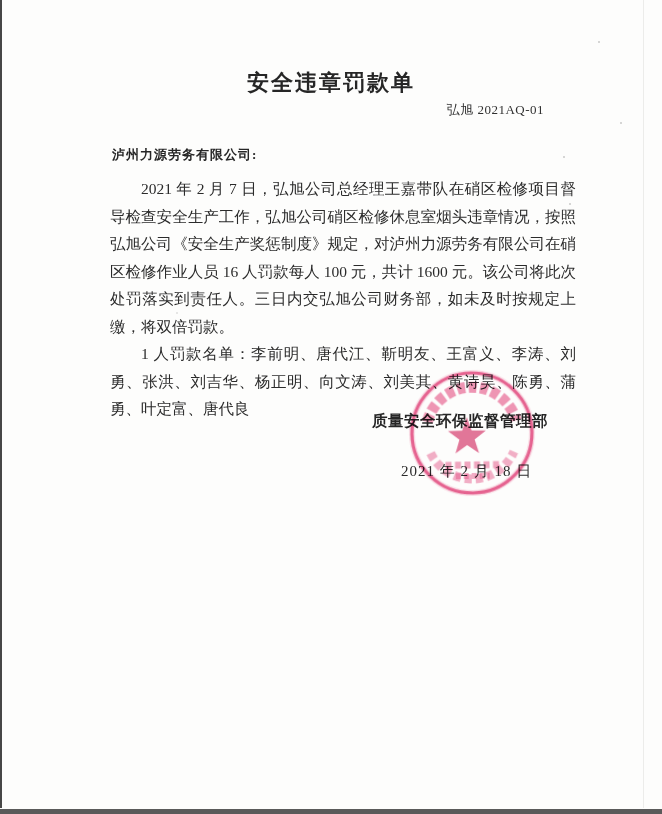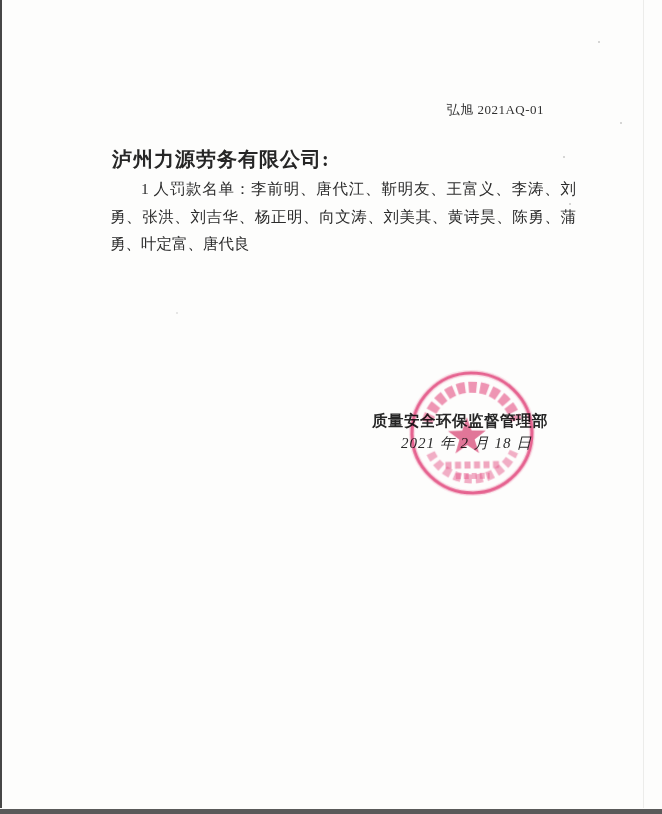--- a/index.html
+++ b/index.html
@@ -21,35 +21,35 @@
     position:absolute;left:0;top:68px;width:662px;
     text-align:center;font-size:22px;font-weight:600;letter-spacing:2px;
     color:#262626;margin:0;
   }
   .doc-number{
     position:absolute;top:101px;right:118px;
     font-size:13px;letter-spacing:0.5px;color:#303030;
   }
   .recipient{
     position:absolute;left:112px;top:146px;
-    font-size:20px;font-weight:600;letter-spacing:1px;color:#262626;
+    font-size:13px;font-weight:600;letter-spacing:1px;color:#262626;
   }
   .body-text{
     position:absolute;left:110px;top:175px;width:466px;
     font-size:15.5px;line-height:27.5px;text-align:justify;
     color:#2b2b2b;
   }
   .body-text p{margin:0;text-indent:2em;}
   .sig-dept{
     position:absolute;left:372px;top:411px;
     font-size:15.5px;font-weight:600;letter-spacing:0.5px;color:#262626;text-align:center;
   }
   .sig-date{
-    position:absolute;left:401px;top:434px;
-    font-size:15px;letter-spacing:1px;color:#2b2b2b;font-style:italic;
+    position:absolute;left:401px;top:462px;
+    font-size:15px;letter-spacing:1px;color:#2b2b2b;
   }
   .stamp{
     position:absolute;left:401px;top:368px;width:140px;height:136px;
     mix-blend-mode:multiply;opacity:0.9;
     transform:rotate(-1deg);
     filter:blur(0.3px);
   }
 </style>
 </head>
 <body>
@@ -58,26 +58,28 @@
 
   <div class="edge-left"></div>
   <div class="edge-bottom"></div>
   <div class="edge-right-faint"></div>
   <div class="speck" style="left:563px;top:156px;"></div>
   <div class="speck" style="left:569px;top:203px;"></div>
   <div class="speck" style="left:598px;top:41px;"></div>
   <div class="speck" style="left:620px;top:122px;"></div>
   <div class="speck" style="left:176px;top:312px;opacity:.6;"></div>
 
+  <h1 class="title">安全违章罚款单</h1>
 
   <div class="doc-number">弘旭 2021AQ-01</div>
 
   <div class="recipient">泸州力源劳务有限公司:</div>
 
   <div class="body-text">
+    <p>2021 年 2 月 7 日，弘旭公司总经理王嘉带队在硝区检修项目督导检查安全生产工作，弘旭公司硝区检修休息室烟头违章情况，按照弘旭公司《安全生产奖惩制度》规定，对泸州力源劳务有限公司在硝区检修作业人员 16 人罚款每人 100 元，共计 1600 元。该公司将此次处罚落实到责任人。三日内交弘旭公司财务部，如未及时按规定上缴，将双倍罚款。</p>
     <p>1 人罚款名单：李前明、唐代江、靳明友、王富义、李涛、刘勇、张洪、刘吉华、杨正明、向文涛、刘美其、黄诗昊、陈勇、蒲勇、叶定富、唐代良</p>
   </div>
 
   <div class="sig-dept">质量安全环保监督管理部</div>
   <div class="sig-date">2021 年 2 月 18 日</div>
 
   <svg class="stamp" viewBox="0 0 140 136" xmlns="http://www.w3.org/2000/svg">
     <g>
 
       <circle cx="71" cy="65" r="60" fill="none" stroke-width="3.2" stroke-opacity="0.85" stroke="#e23c77"></circle>

